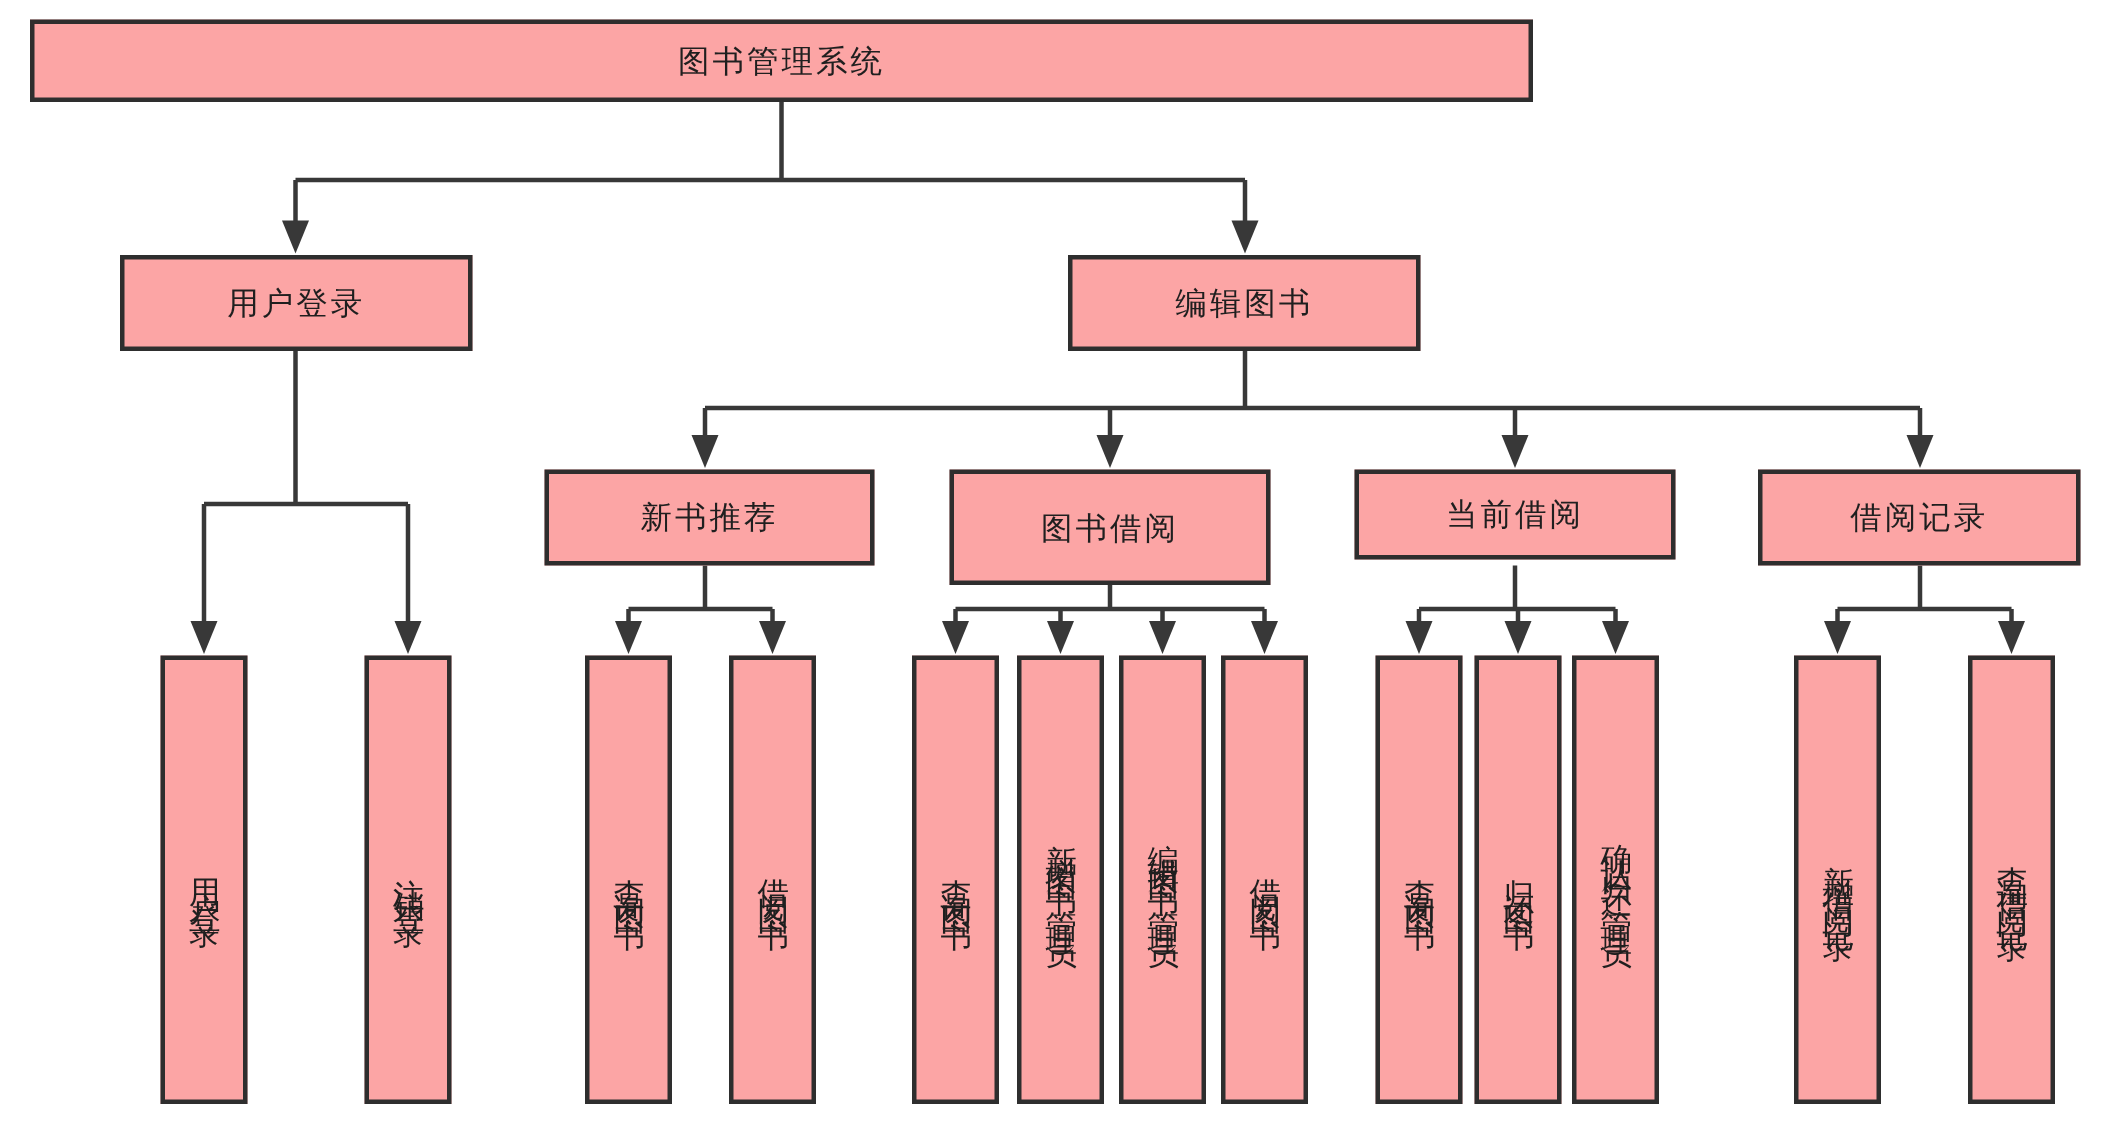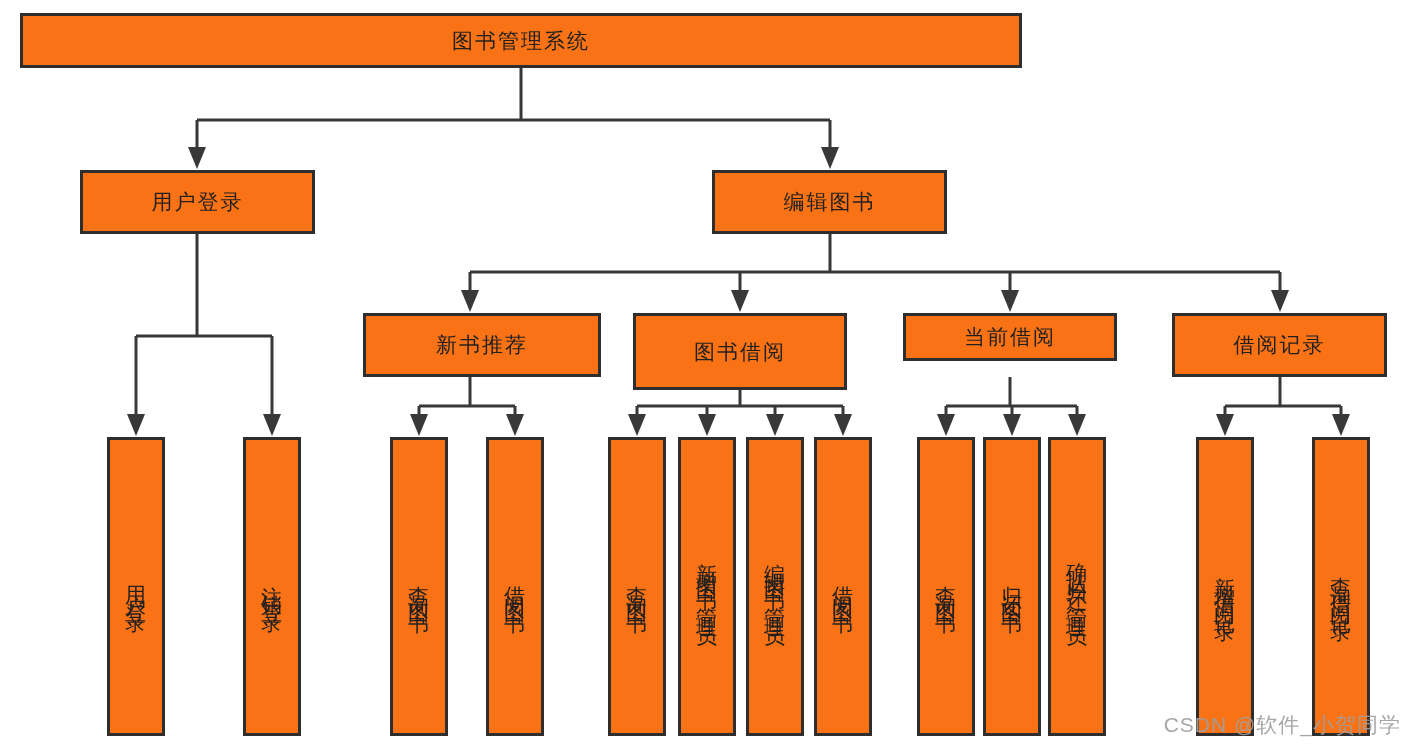--- a/index.html
+++ b/index.html
@@ -19,21 +19,21 @@
     position: absolute;
     left: 0;
     top: 0;
     width: 1405px;
     height: 747px;
   }
   .node {
     position: absolute;
     box-sizing: border-box;
     border: 3px solid #2e2e2e;
-    background: #f97316;
+    background: #fca5a5;
     color: #1f1f1f;
     display: flex;
     align-items: center;
     justify-content: center;
     text-align: center;
   }
   .hnode {
     font-size: 21px;
     letter-spacing: 2px;
     white-space: nowrap;
@@ -99,38 +99,37 @@
       <polygon points="1216,414 1234,414 1225,436"></polygon>
       <polygon points="1332,414 1350,414 1341,436"></polygon>
     </g>
   </svg>
 
   <div class="node hnode" style="left:20px; top:13px; width:1002px; height:55px;">图书管理系统</div>
 
   <div class="node hnode" style="left:80px; top:170px; width:235px; height:64px;">用户登录</div>
   <div class="node hnode" style="left:712px; top:170px; width:235px; height:64px;">编辑图书</div>
 
-  <div class="node hnode" style="left:363px; top:313px; width:238px; height:64px;">新书推荐</div>
+  <div class="node hnode" style="left:363px; top:313px; width:220px; height:64px;">新书推荐</div>
   <div class="node hnode" style="left:633px; top:313px; width:214px; height:77px;">图书借阅</div>
-  <div class="node hnode" style="left:903px; top:313px; width:214px; height:48px;">当前借阅</div>
+  <div class="node hnode" style="left:903px; top:313px; width:214px; height:60px;">当前借阅</div>
   <div class="node hnode" style="left:1172px; top:313px; width:215px; height:64px;">借阅记录</div>
 
   <div class="node vnode" style="left:107px; top:437px; width:58px; height:299px;">用户登录</div>
   <div class="node vnode" style="left:243px; top:437px; width:58px; height:299px;">注销登录</div>
 
   <div class="node vnode" style="left:390px; top:437px; width:58px; height:299px;">查询图书</div>
   <div class="node vnode" style="left:486px; top:437px; width:58px; height:299px;">借阅图书</div>
 
   <div class="node vnode" style="left:608px; top:437px; width:58px; height:299px;">查询图书</div>
   <div class="node vnode" style="left:678px; top:437px; width:58px; height:299px;">新增图书（管理员）</div>
   <div class="node vnode" style="left:746px; top:437px; width:58px; height:299px;">编辑图书（管理员）</div>
   <div class="node vnode" style="left:814px; top:437px; width:58px; height:299px;">借阅图书</div>
 
   <div class="node vnode" style="left:917px; top:437px; width:58px; height:299px;">查询图书</div>
   <div class="node vnode" style="left:983px; top:437px; width:58px; height:299px;">归还图书</div>
   <div class="node vnode" style="left:1048px; top:437px; width:58px; height:299px;">确认归还（管理员）</div>
 
   <div class="node vnode" style="left:1196px; top:437px; width:58px; height:299px;">新增借阅记录</div>
   <div class="node vnode" style="left:1312px; top:437px; width:58px; height:299px;">查询借阅记录</div>
 
-  <div id="watermark">CSDN @软件_小贺同学</div>
 
 </div>
 
 </body></html>

